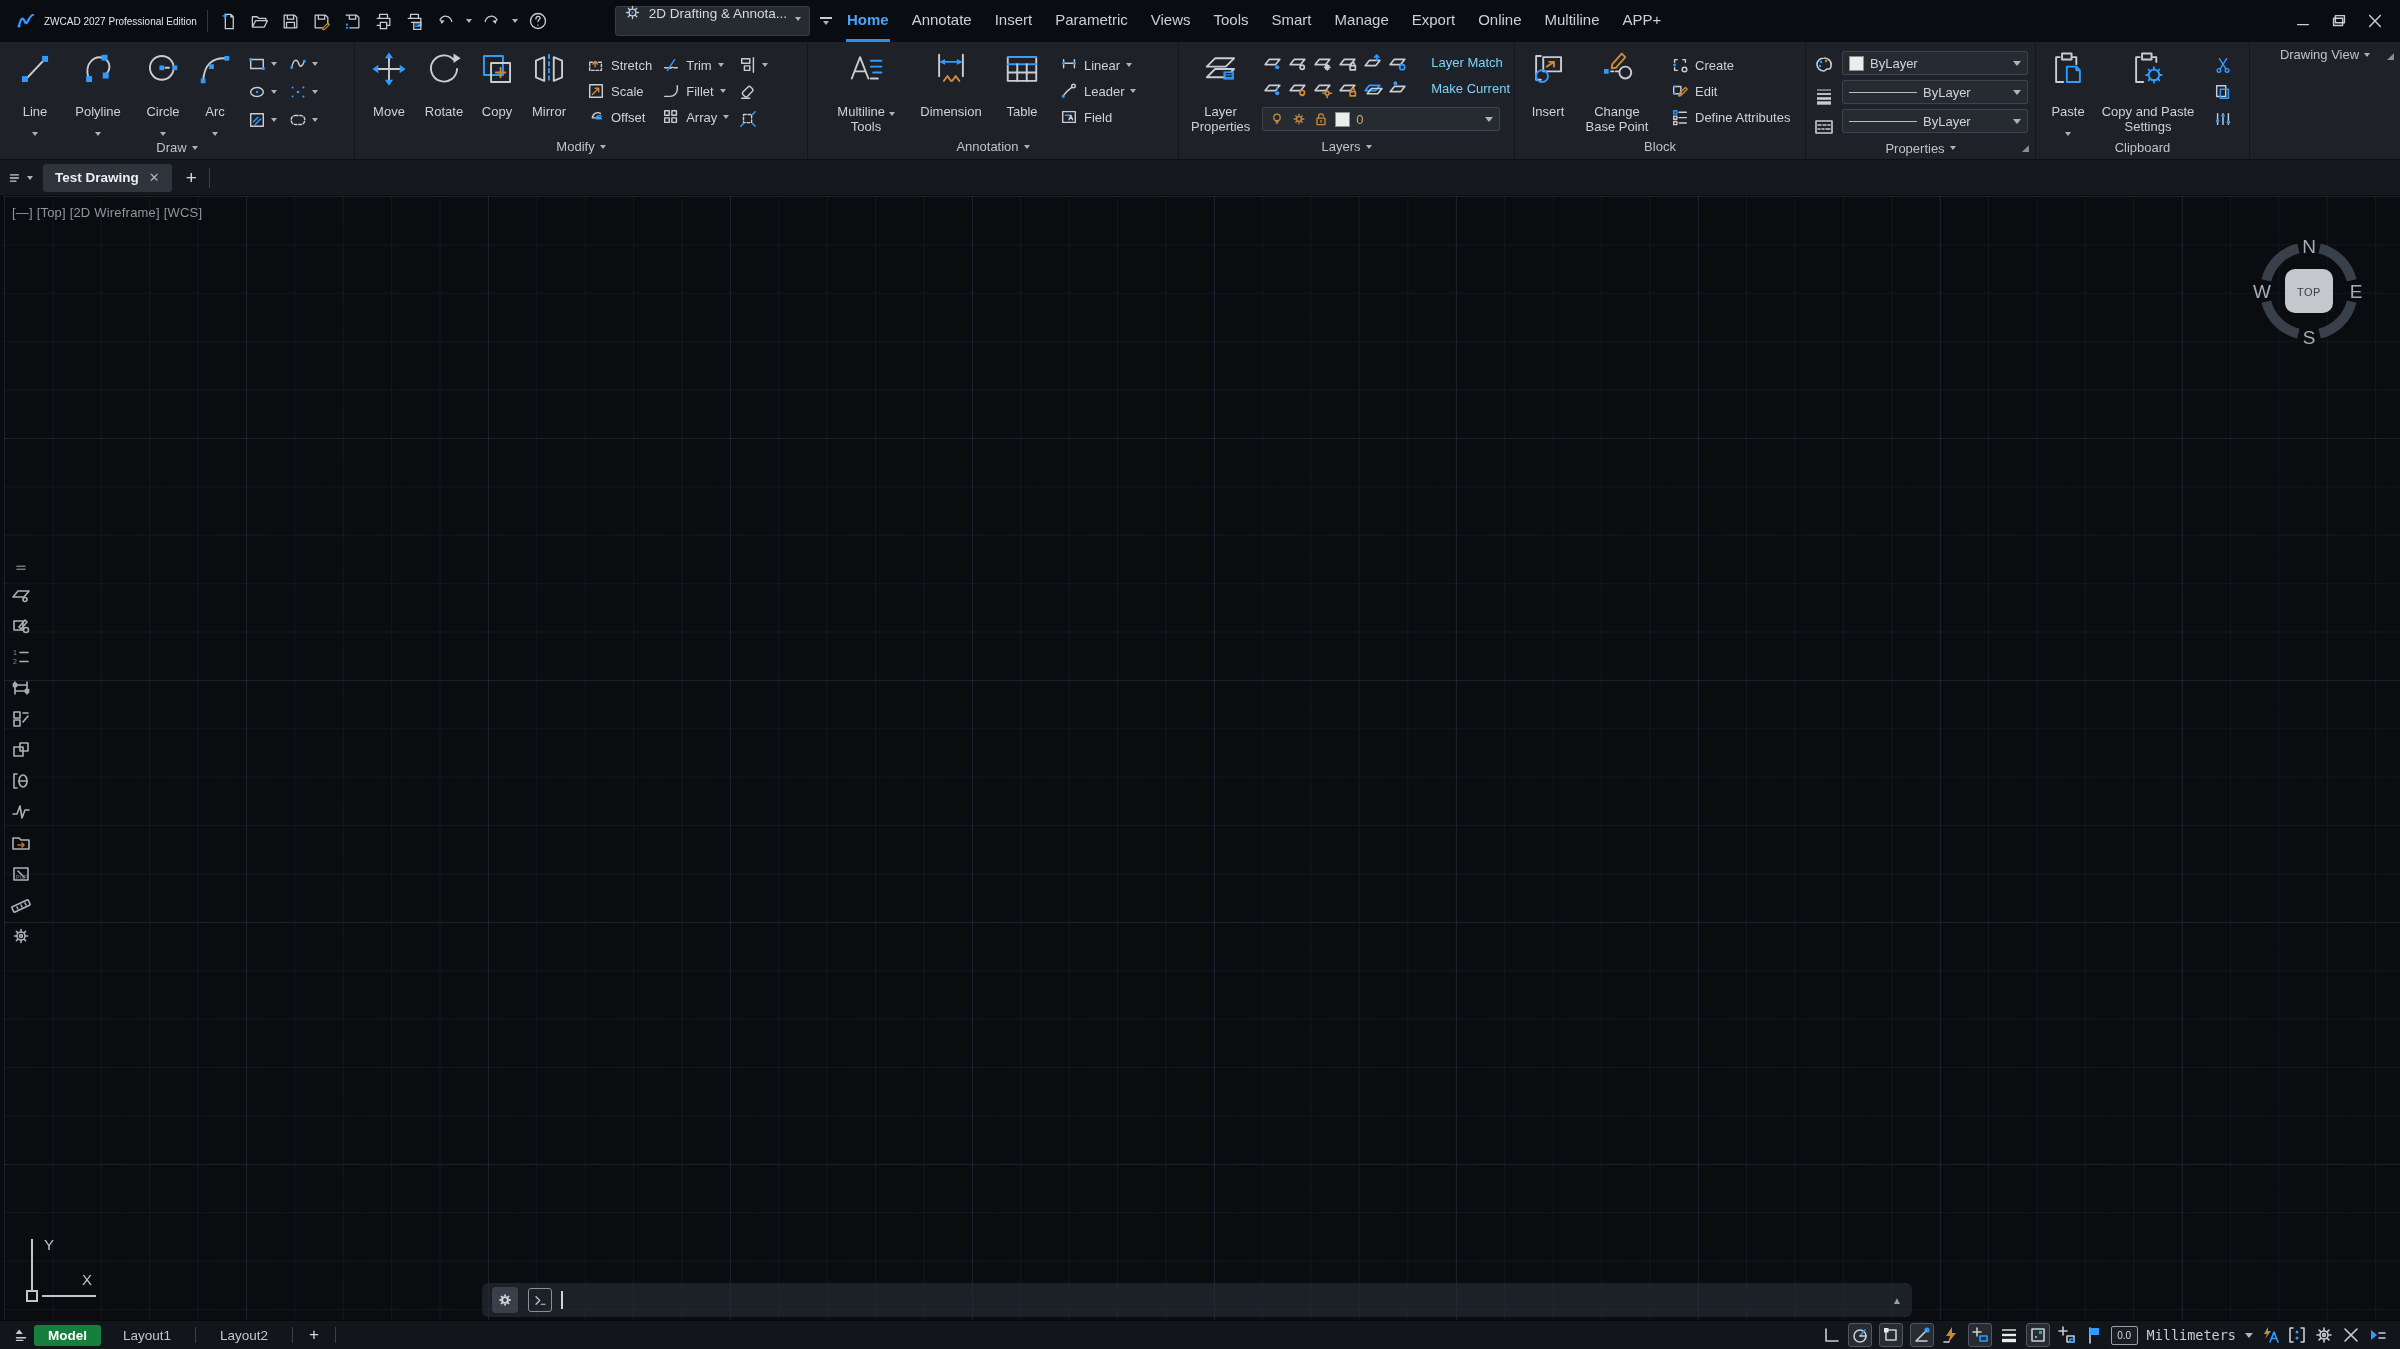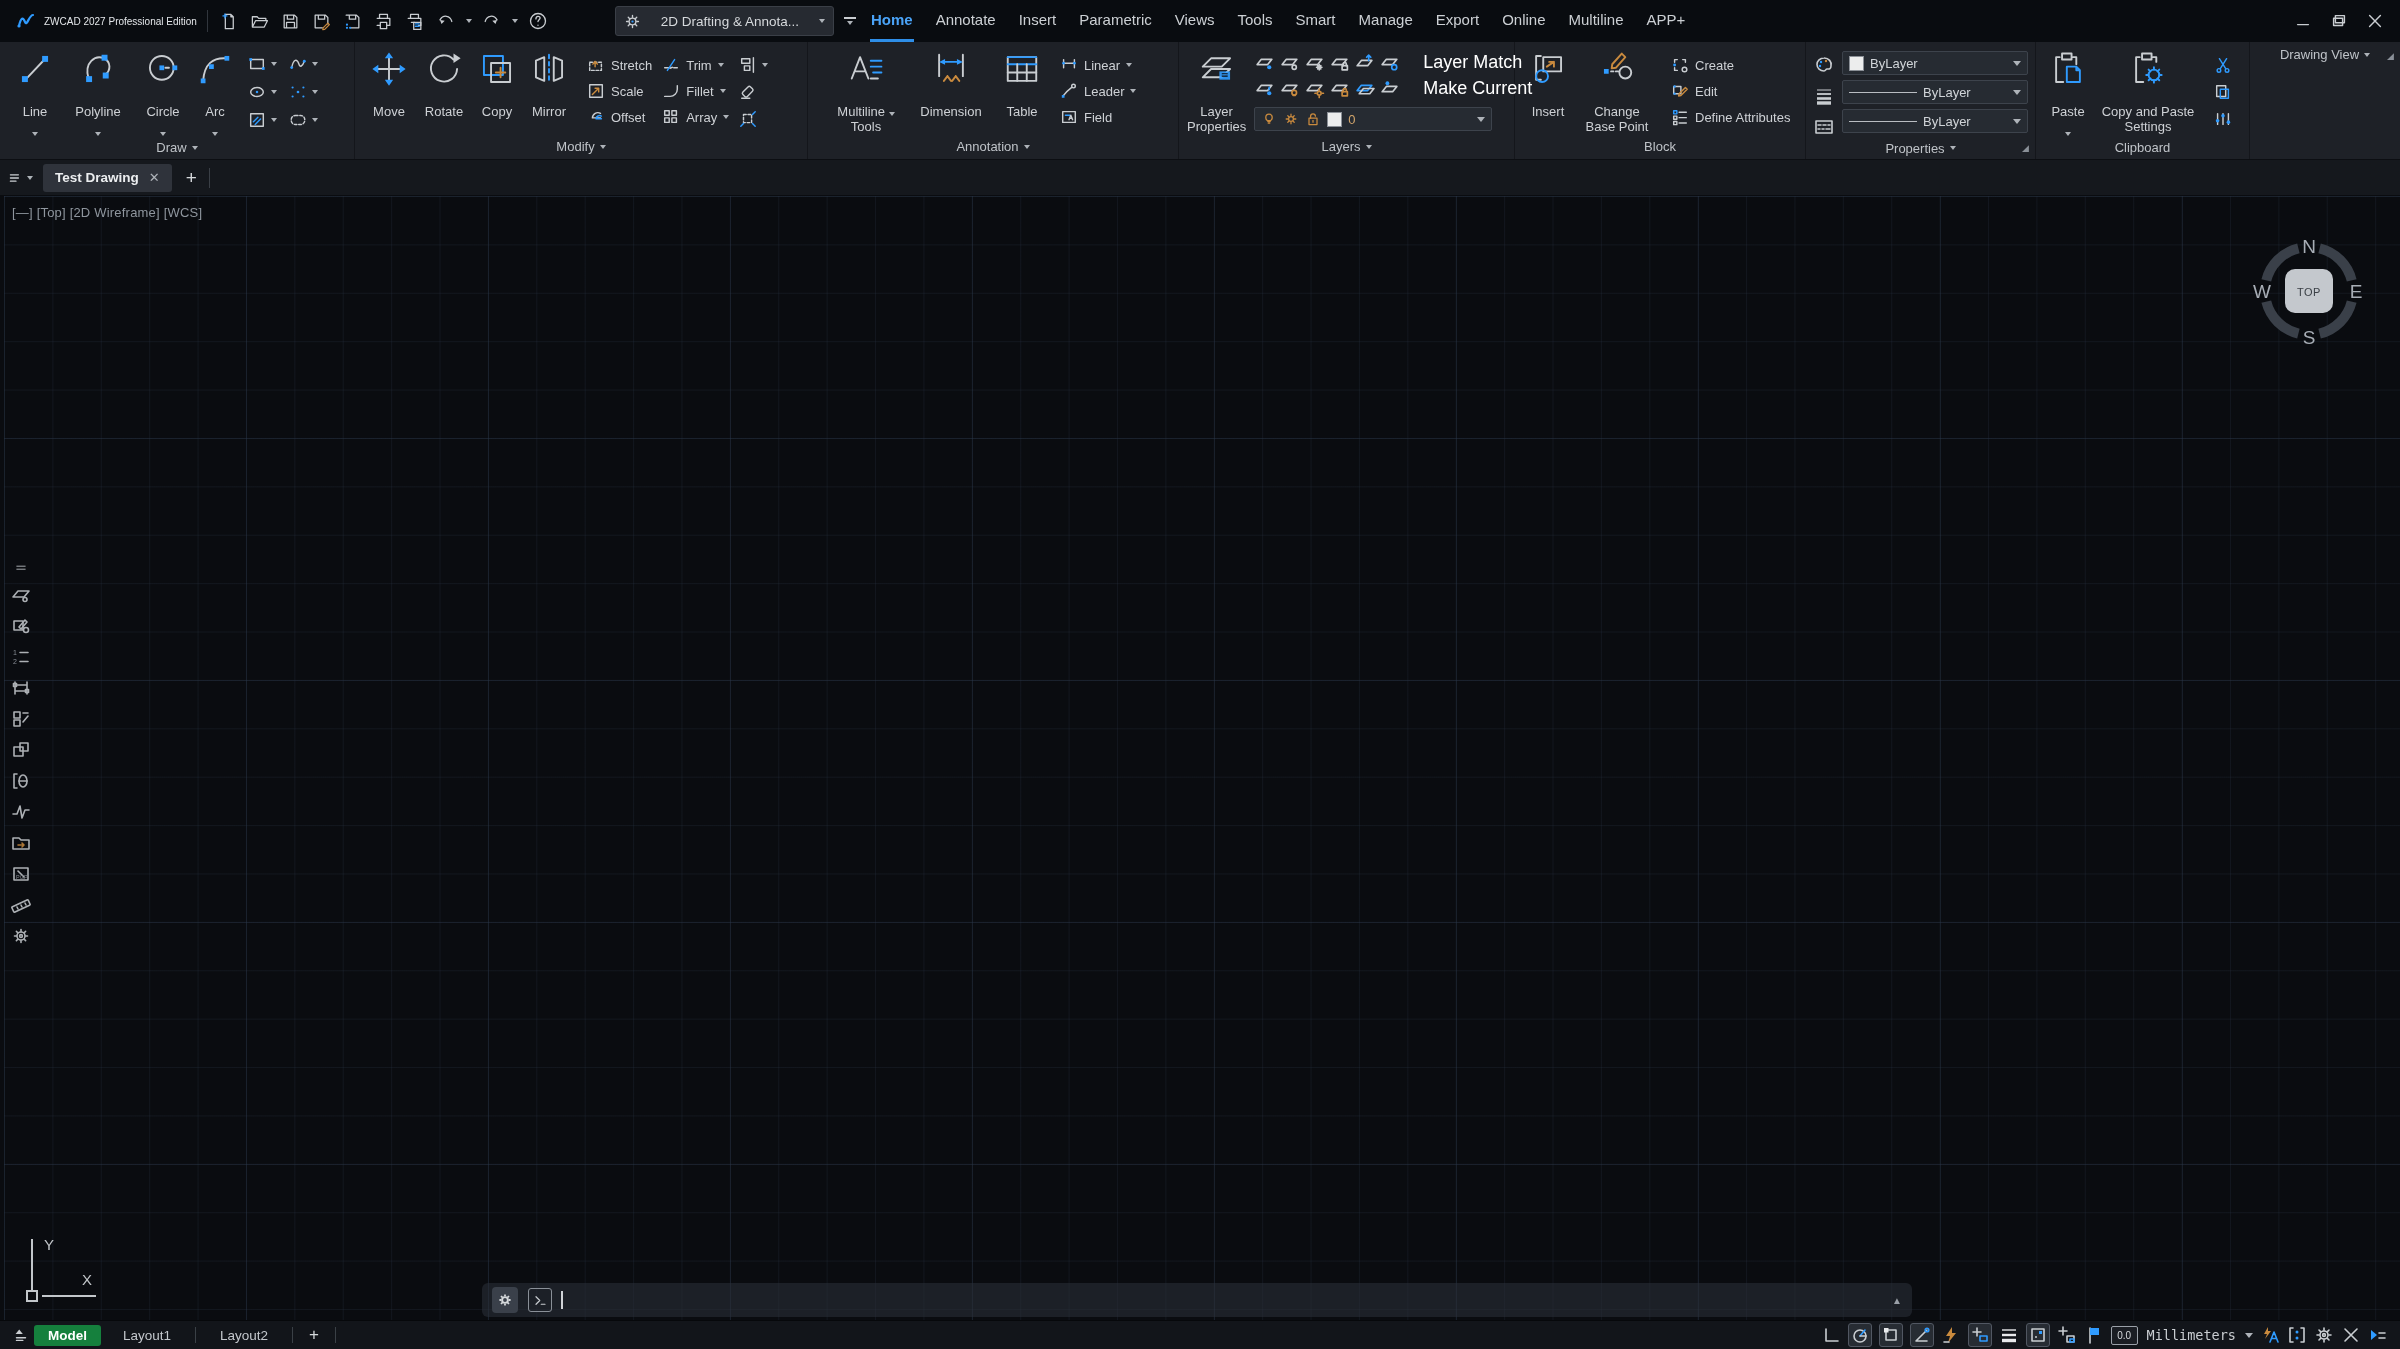--- a/index.html
+++ b/index.html
@@ -12,21 +12,21 @@
 .fb{fill:#2f9bff;stroke:none}.fo{fill:#c98a3e;stroke:none}.ff{fill:#c9cdd1;stroke:none}
 .crt{width:0;height:0;border-left:4px solid transparent;border-right:4px solid transparent;border-top:5px solid #aeb3b9;display:inline-block}
 .crt.sm{border-left-width:3px;border-right-width:3px;border-top-width:4px}
 
 .titlebar{position:absolute;top:0;left:0;width:2400px;height:42px;background:#090c10;display:flex;align-items:center;color:#dfe2e5}
 .logo{margin:0 8px 0 16px}
 .apptitle{font-size:10px;color:#e3e6e9;white-space:nowrap}
 .vsep{width:1px;height:22px;background:#31363d;margin:0 10px}
 .qat{display:flex;align-items:center;gap:9px}
 .qbtn{width:22px;height:22px;display:flex;align-items:center;justify-content:center}
-.wsel{margin-left:66px;height:28px;background:#262a31;border:1px solid #3a3f47;border-radius:3px;display:flex;align-items:center;gap:20px;padding:14px 8px;font-size:13.5px;color:#d6d9dc}
+.wsel{margin-left:66px;height:28px;background:#262a31;border:1px solid #3a3f47;border-radius:3px;display:flex;align-items:flex-end;gap:8px;padding:14px 8px;font-size:13.5px;color:#d6d9dc}
 .collapse{margin-left:10px;display:flex;flex-direction:column;align-items:center;gap:2px}
 .menutabs{display:flex;align-items:stretch;height:42px;margin-left:14px;gap:21px;font-size:15px;color:#ccd0d4}
 .mtab{display:flex;align-items:center;border-bottom:3px solid transparent;padding:0 1px;cursor:default}
 .mtab.active{color:#4aa3f7;font-weight:bold;border-bottom-color:#2e8ee8}
 .winbtns{margin-left:auto;display:flex;align-items:center;gap:6px;padding-right:10px}
 .wbtn{width:30px;height:30px;display:flex;align-items:center;justify-content:center}
 
 .ribbon{position:absolute;top:42px;left:0;width:2400px;height:118px;background:#1e2127;display:flex;border-bottom:1px solid #0c0e12}
 .panel{height:100%;border-right:1px solid #14161b;display:flex;flex-direction:column}
 .pbody{flex:1;display:flex;align-items:flex-start;padding:5px 4px 0 8px}
@@ -38,21 +38,21 @@
 .scell{display:flex;align-items:center;gap:5px}
 .scell svg{width:18px;height:18px}
 .medcol{display:flex;flex-direction:column;gap:8px;margin-left:10px;padding-top:9px}
 .medbtn{display:flex;align-items:center;gap:6px;color:#ced1d5;font-size:13px;white-space:nowrap}
 .medbtn svg{width:18px;height:18px}
 .smallcol{display:flex;flex-direction:column;gap:9px;margin-left:10px;padding-top:9px}
 .smallcol svg{width:18px;height:18px}
 .lrows{display:flex;flex-direction:column;gap:5px;margin-left:8px;padding-top:5px}
 .lrow{display:flex;align-items:center;gap:4px}
 .lrow svg{width:21px;height:21px}
-.lrow .lbl{font-size:18px;color:#ffffff;margin-left:19px;white-space:nowrap}
+.lrow .lbl{font-size:13px;color:#7dd3fc;margin-left:19px;white-space:nowrap}
 .lcombo{height:24px;margin-top:3px;background:#262b32;border:1px solid #3d434c;border-radius:2px;display:flex;align-items:center;gap:6px;padding:0 6px;width:238px}
 .lcombo svg{width:16px;height:16px}
 .swatch{width:15px;height:15px;background:#eceded;border:1px solid #8a8f96}
 .lcombo .zero{font-size:13px;color:#d2a56b}
 .lcombo .crt{margin-left:auto}
 .propicons{display:flex;flex-direction:column;gap:11px;padding-top:8px}
 .propicons svg{width:20px;height:20px}
 .propcombos{display:flex;flex-direction:column;gap:5px;margin-left:8px;padding-top:4px}
 .pcombo{width:186px;height:24px;background:#262b32;border:1px solid #3d434c;border-radius:2px;display:flex;align-items:center;gap:6px;padding:0 6px;font-size:13px;color:#d0d4d8}
 .pcombo .crt{margin-left:auto}

